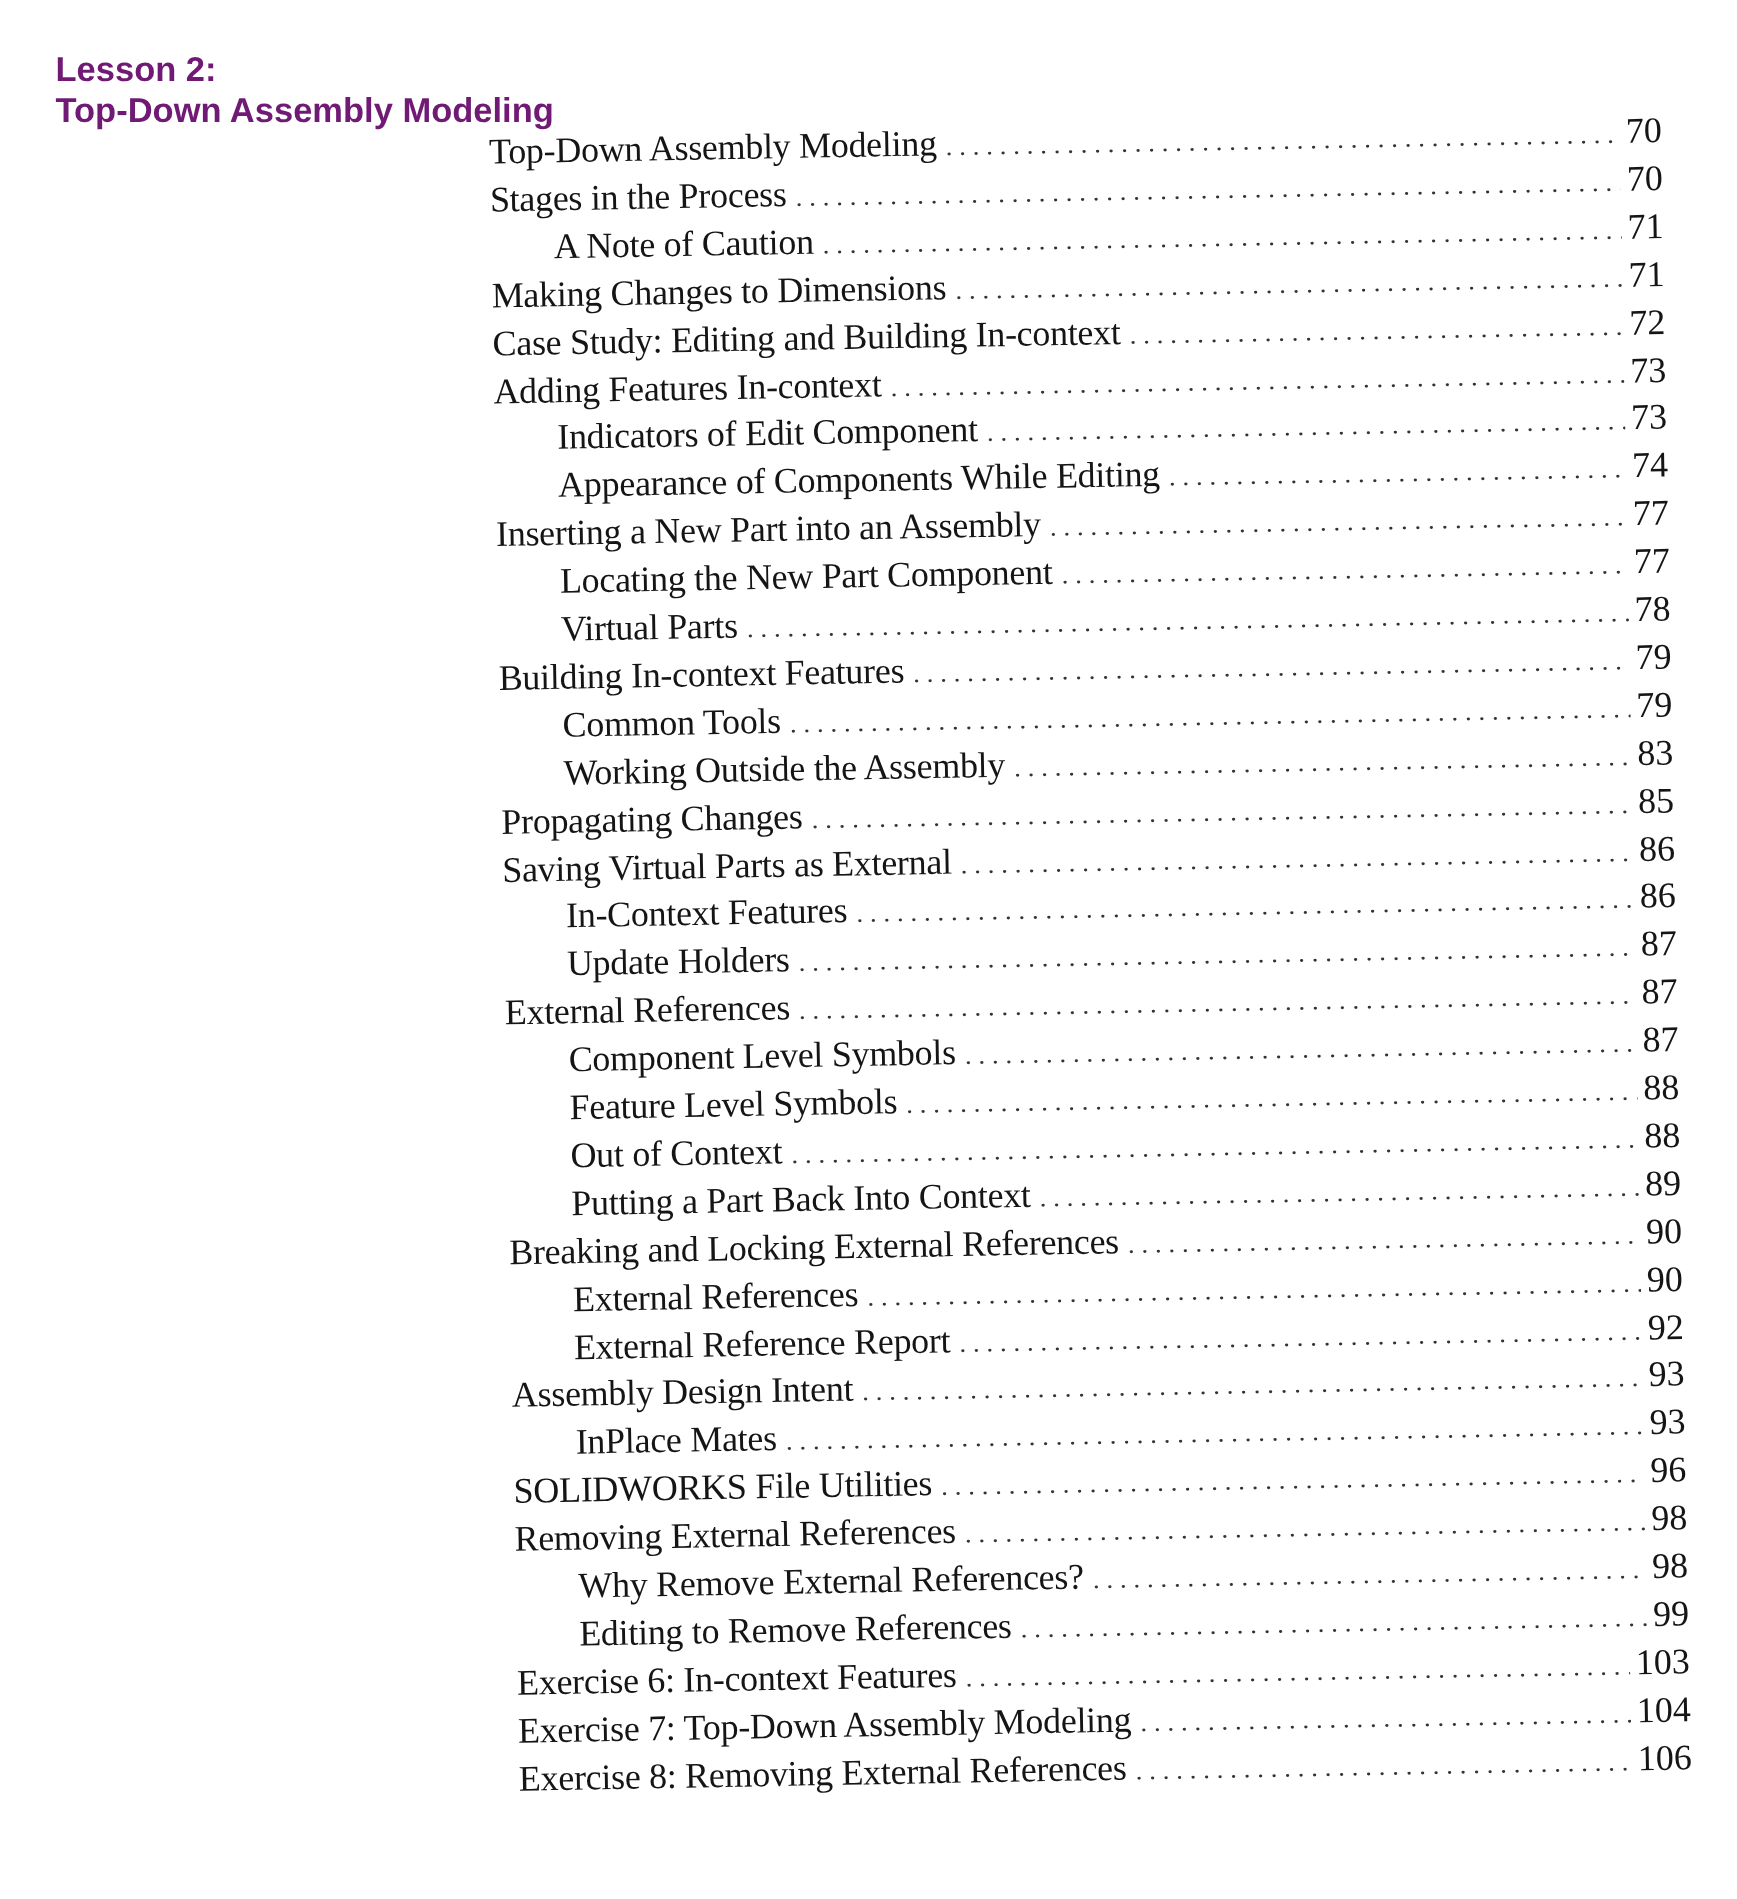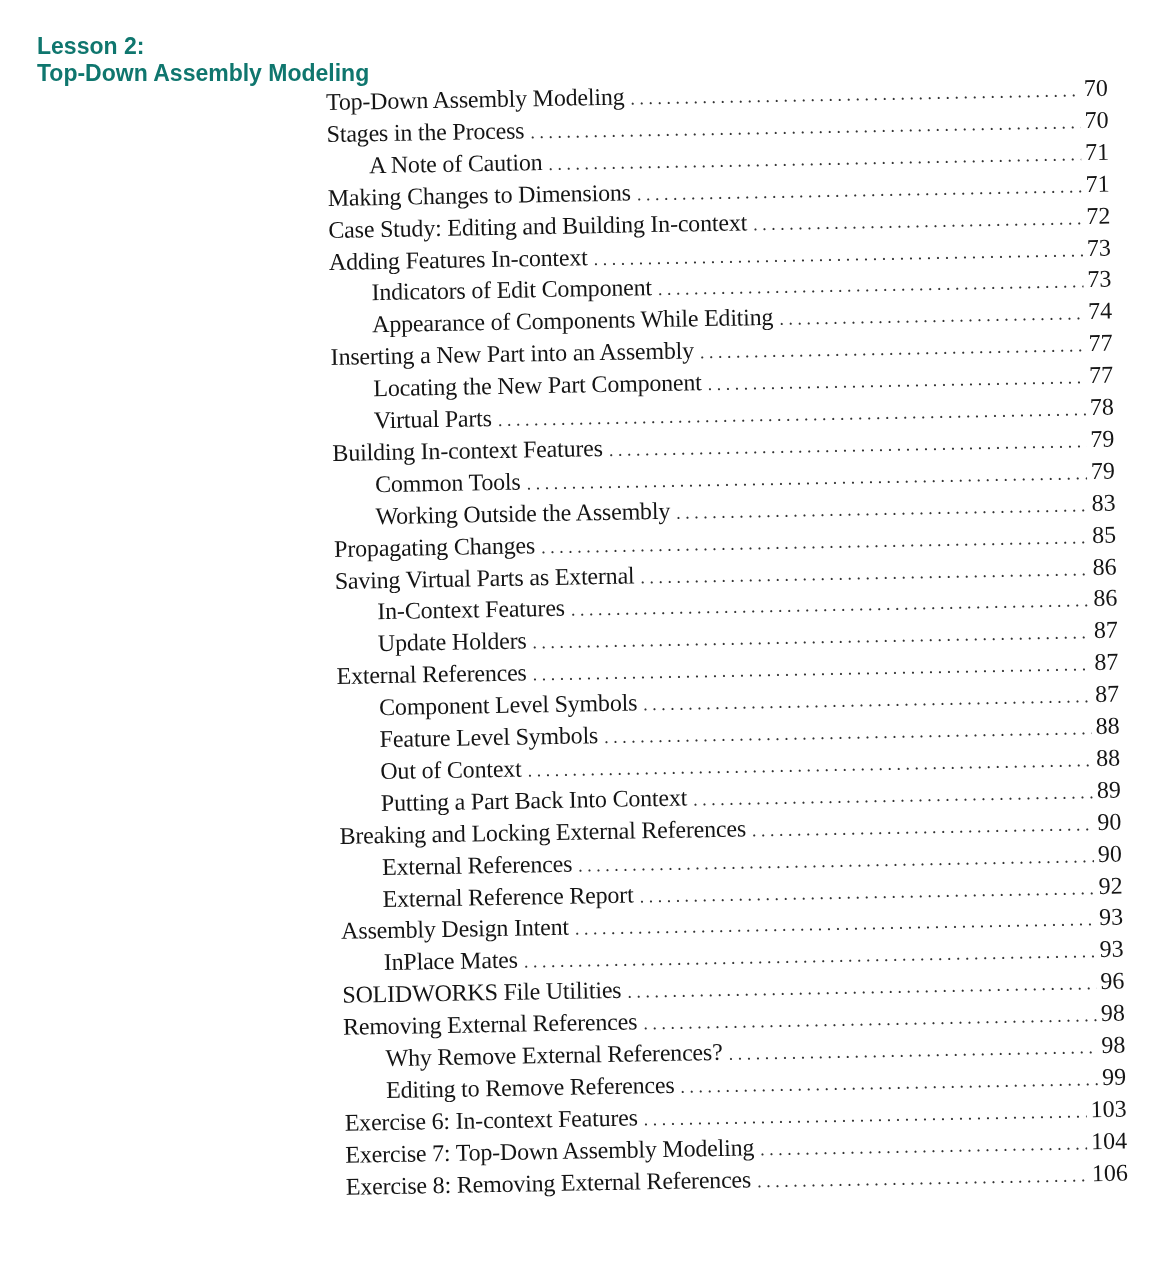--- a/index.html
+++ b/index.html
@@ -1,20 +1,20 @@
 <!DOCTYPE html>
 <html><head>
 <meta charset="utf-8">
 <style>
   html, body { margin: 0; padding: 0; background: #ffffff; }
   body { width: 1158px; height: 1266px; position: relative; overflow: hidden; }
   .lesson-head {
     position: absolute; left: 37px; top: 33px;
     font-family: "Liberation Sans", sans-serif; font-weight: bold;
-    font-size: 23px; line-height: 27px; color: #0f766e;
+    font-size: 23px; line-height: 27px; color: #701a75;
   }
   .toc {
     position: absolute; left: 0; top: 0; width: 1158px; height: 1266px;
     transform-origin: 326px 100px; transform: rotate(-1.05deg);
   }
   .toc-row {
     position: absolute; display: flex; align-items: baseline;
     font-family: "Liberation Serif", serif; font-size: 24px; color: #151515;
     height: 32px; line-height: 32px;
   }

